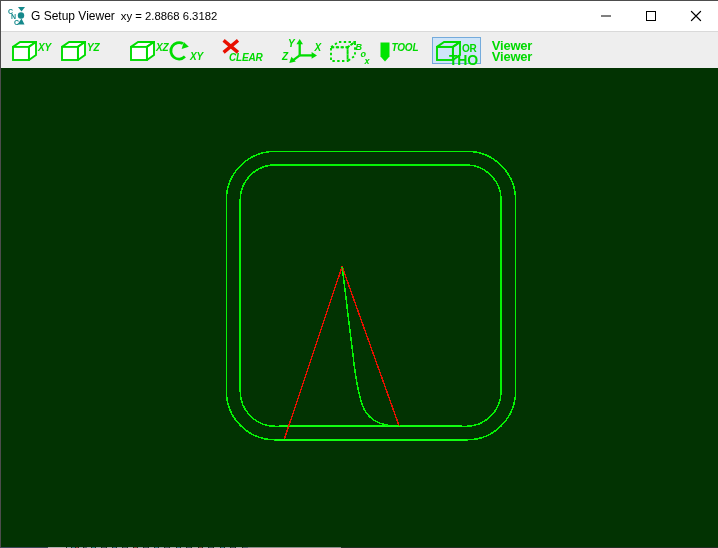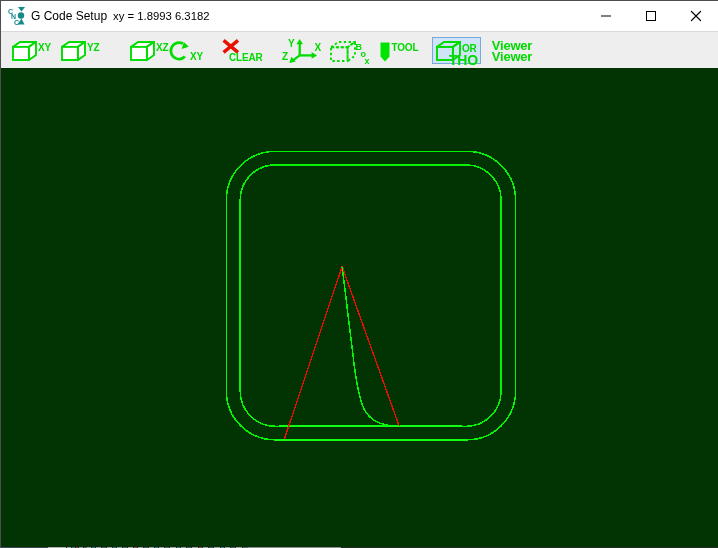--- a/index.html
+++ b/index.html
@@ -9,21 +9,21 @@
   
   #titlebar{position:absolute;left:0;top:0;width:717px;height:30px;background:#ffffff;border-bottom:1px solid #d9d9d9;}
   #app-icon{position:absolute;left:7px;top:6px;width:17px;height:18px;}
   #title-text{position:absolute;left:30px;top:0;height:30px;line-height:30px;font-size:12px;color:#000;white-space:pre;}
   #title-coords{margin-left:6px;font-size:11.3px;}
   .winbtn{position:absolute;top:0;width:45px;height:30px;background:transparent;border:0;padding:0;margin:0;}
   #btn-min{left:582px;} #btn-max{left:627px;} #btn-close{left:672px;}
   .winbtn svg{position:absolute;left:50%;top:50%;transform:translate(-50%,-50%);}
   
   #toolbar{position:absolute;left:0;top:31px;width:717px;height:36px;background:#eeeeee;}
-  .tbtn{position:absolute;background:transparent;border:0;padding:0;margin:0;cursor:default;}
+  .tbtn{position:absolute;background:transparent;border:0;padding:0;margin:0;cursor:default;font-style:italic;}
   .tlabel{position:absolute;font-weight:bold;color:#00da00;font-size:10px;line-height:10px;letter-spacing:-0.2px;white-space:pre;}
   .ticon{position:absolute;}
   #btn-ortho{position:absolute;left:431px;top:5px;width:49px;height:27px;background:#cfe4f8;border:1px solid #74abdc;box-sizing:border-box;}
   #viewer-setup{position:absolute;left:488px;top:7.5px;width:46px;text-align:center;font-weight:bold;color:#00da00;font-size:13px;line-height:11px;letter-spacing:-0.2px;}
   
   #viewport{position:absolute;left:0;top:67px;width:717px;height:479px;background:#023302;}
   #gsvg{position:absolute;left:0;top:0;}
   
   #bottom-strip{position:absolute;left:0;top:545.5px;width:718px;height:2.5px;background:#203024;}
   .bseg{position:absolute;bottom:0;}
@@ -37,21 +37,21 @@
     <svg id="app-icon" viewBox="0 0 17 18">
       <g fill="#15898c">
         <text x="0" y="6.5" font-size="7" font-weight="bold" font-family="Liberation Sans,sans-serif">C</text>
         <text x="3" y="12" font-size="7" font-weight="bold" font-family="Liberation Sans,sans-serif">N</text>
         <text x="6" y="17.5" font-size="7" font-weight="bold" font-family="Liberation Sans,sans-serif">C</text>
         <polygon points="10,0 17,0 13.5,4.5"></polygon>
         <circle cx="13" cy="8.5" r="3.2"></circle>
         <polygon points="9.5,17.5 16.5,17.5 13.5,11.5"></polygon>
       </g>
     </svg>
-    <div id="title-text"><span>G Code Setup</span><span id="title-coords">xy = 1.8993 6.3182</span></div>
+    <div id="title-text"><span>G Setup Viewer</span><span id="title-coords">xy = 2.8868 6.3182</span></div>
     <button class="winbtn" id="btn-min">
       <svg width="11" height="11" viewBox="0 0 11 11">
           <line x1="0.5" y1="5.5" x2="10.5" y2="5.5" stroke="#000" stroke-width="1"></line>
         </svg>
     </button>
     <button class="winbtn" id="btn-max">
       <svg width="10" height="10" viewBox="0 0 10 10">
           <rect x="0.5" y="0.5" width="9" height="9" fill="none" stroke="#000" stroke-width="1"></rect>
         </svg>
     </button>

